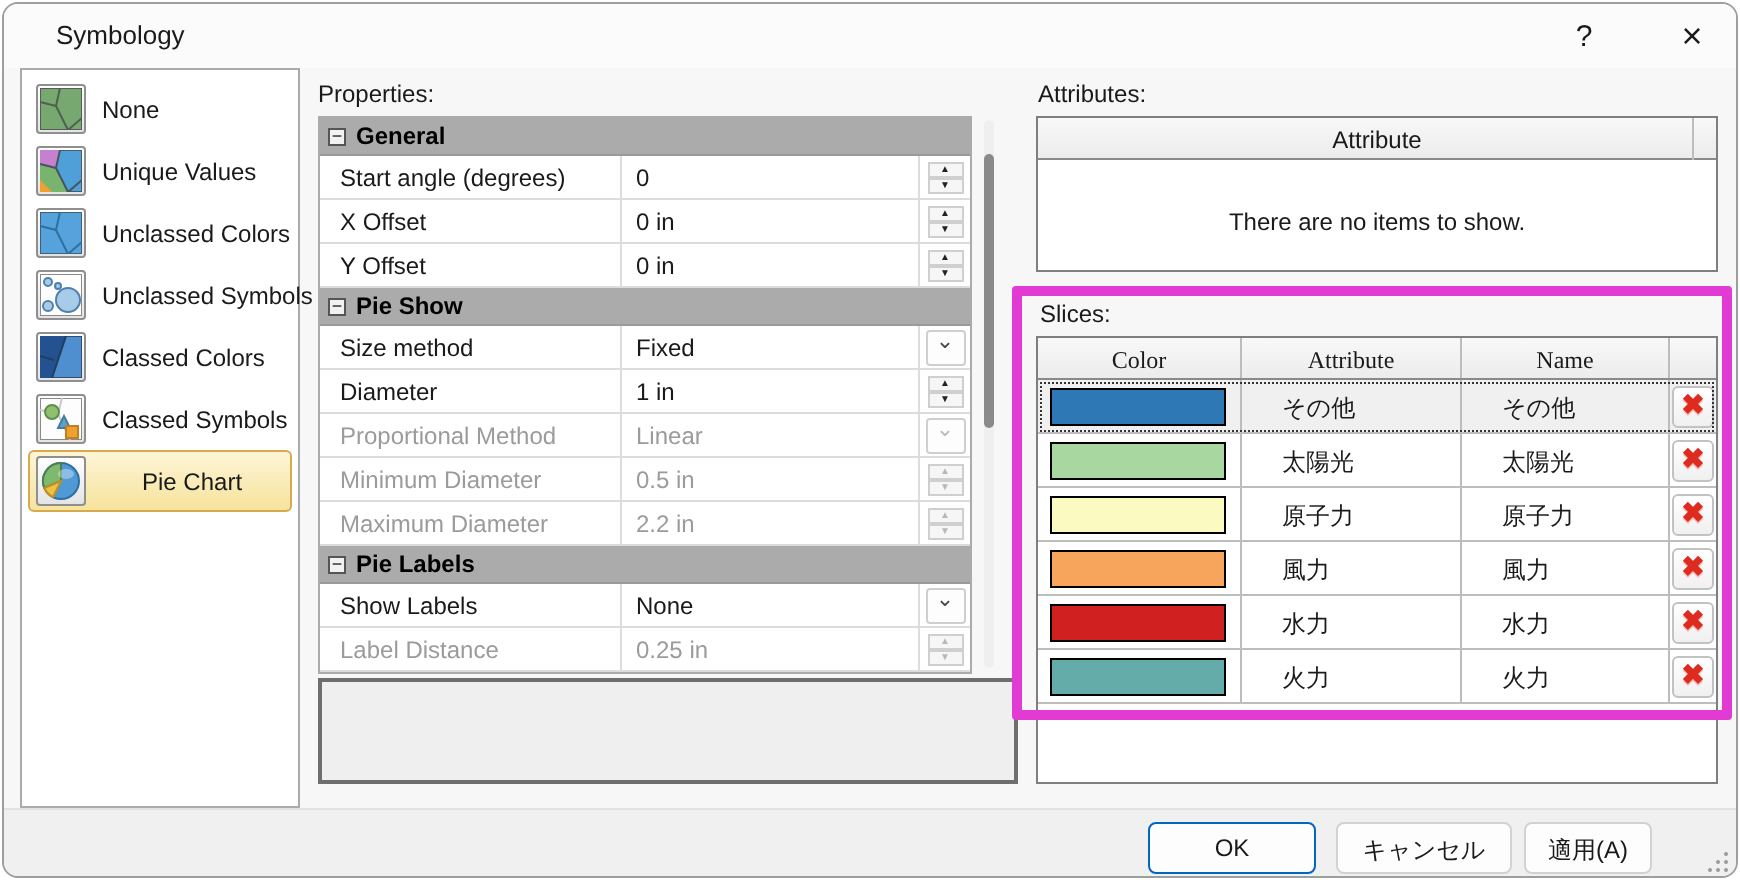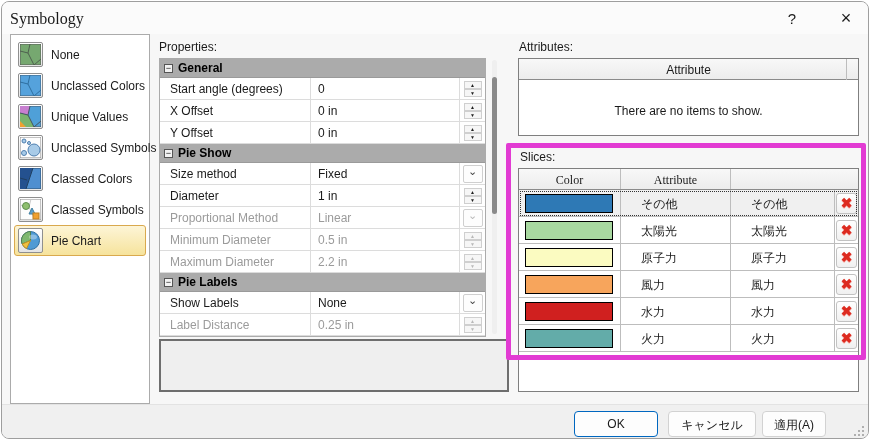--- a/index.html
+++ b/index.html
@@ -1,29 +1,29 @@
 <!DOCTYPE html>
 <html><head>
 <meta charset="utf-8">
 <style>
   * { margin:0; padding:0; box-sizing:border-box; }
   html,body { width:870px; height:440px; background:#fff; font-family:"Liberation Sans", sans-serif; }
   .dialog { position:relative; width:868px; height:438px; margin:1px; background:#f7f7f7;
             border:1px solid #9e9e9e; border-radius:8px; overflow:hidden; font-size:12px; color:#1a1a1a; }
   
   .titlebar { position:absolute; left:0; top:0; width:100%; height:32px; background:#fbfbfb; }
-  .title { position:absolute; left:8px; top:8px; font-size:16px;font-family:Liberation Serif, serif; }
+  .title { position:absolute; left:26px; top:8px; font-size:13px; }
   .tb-btn { position:absolute; top:0; width:44px; height:32px; display:flex; align-items:center; justify-content:center;
             font-size:15px; color:#1a1a1a; cursor:default; }
   .tb-help { left:768px; }
   .tb-close { left:822px; font-size:18px; }
   
   .sidebar { position:absolute; left:8px; top:32px; width:140px; height:370px; background:#fff; border:1px solid #ababab; padding:4px 3px; }
   .side-item { display:flex; align-items:center; height:31px; padding-left:3px; border:1px solid transparent; border-radius:3px; }
-  .side-item.sel { background:linear-gradient(#fdf5d7,#f6e39c); border:1px solid #d9a94e; }
+  .side-item.sel { background:linear-gradient(#fdf5d7,#f6e39c); border:1px solid #d9a94e;gap:20px; }
   .iconframe { width:25px; height:25px; border:1px solid #8f8f8f; border-radius:2px; background:linear-gradient(#ffffff,#e4e4e4);
                display:flex; align-items:center; justify-content:center; flex:0 0 25px; }
   .side-label { margin-left:8px; font-size:12px; white-space:nowrap; }
   
   .panel-label { position:absolute; font-size:12px; }
   .prop-grid { position:absolute; left:157px; top:56px; width:327px; height:279px; background:#fff; border:1px solid #ababab; }
   .psec { display:flex; align-items:center; height:19px; background:#ababab; border-bottom:1px solid #9a9a9a; }
   .minusbox { width:9px; height:9px; margin:0 5px 0 4px; background:#f2f2f2; border:1px solid #555; font-size:9px; line-height:7px;
               text-align:center; color:#111; }
   .psec b { font-size:12px; color:#000; }
@@ -93,41 +93,41 @@
         <svg width="21" height="21">
             <rect width="21" height="21" fill="#76a870" stroke="#5a5a5a"></rect>
             <path d="M10,0 L8,9 L14,21 M0,7 L8,9 M14,21 L21,15" stroke="#4f604f" fill="none"></path>
           </svg>
       </span>
       <span class="side-label">None</span>
     </div>
     <div class="side-item">
       <span class="iconframe">
         <svg width="21" height="21">
-            <rect width="21" height="21" fill="#55a2dc" stroke="#3f5f7a"></rect>
-            <path d="M10,0 L8,9 L14,21 M0,7 L8,9 M14,21 L21,15" stroke="#2f6fa0" fill="none"></path>
-          </svg>
-      </span>
-      <span class="side-label">Unclassed Colors</span>
-    </div>
-    <div class="side-item">
-      <span class="iconframe">
-        <svg width="21" height="21">
             <rect width="21" height="21" fill="#4fa0d8" stroke="#4a5a6a"></rect>
             <polygon points="0,0 10,0 8,9 0,7" fill="#c77fd0"></polygon>
             <polygon points="0,7 8,9 14,21 0,21" fill="#79b46e"></polygon>
             <polygon points="0,15 6,21 0,21" fill="#f0a030"></polygon>
             <path d="M10,0 L8,9 L14,21 M0,7 L8,9 M14,21 L21,15" stroke="#45555f" fill="none"></path>
           </svg>
       </span>
       <span class="side-label">Unique Values</span>
     </div>
     <div class="side-item">
       <span class="iconframe">
         <svg width="21" height="21">
+            <rect width="21" height="21" fill="#55a2dc" stroke="#3f5f7a"></rect>
+            <path d="M10,0 L8,9 L14,21 M0,7 L8,9 M14,21 L21,15" stroke="#2f6fa0" fill="none"></path>
+          </svg>
+      </span>
+      <span class="side-label">Unclassed Colors</span>
+    </div>
+    <div class="side-item">
+      <span class="iconframe">
+        <svg width="21" height="21">
             <rect width="21" height="21" fill="#fdfdfd" stroke="#8a8a8a"></rect>
             <circle cx="14" cy="13" r="6" fill="#a8cbe8" stroke="#4f7faf"></circle>
             <circle cx="4" cy="4" r="2" fill="#a8cbe8" stroke="#4f7faf"></circle>
             <circle cx="9" cy="6" r="1.5" fill="#a8cbe8" stroke="#4f7faf"></circle>
             <circle cx="4" cy="16" r="2.5" fill="#a8cbe8" stroke="#4f7faf"></circle>
           </svg>
       </span>
       <span class="side-label">Unclassed Symbols</span>
     </div>
     <div class="side-item">
@@ -272,20 +272,21 @@
       <span class="attr-extra"></span>
     </div>
     <div class="attr-empty">There are no items to show.</div>
   </div>
 
   <div class="panel-label" style="left:518px; top:148px; z-index:40;">Slices:</div>
   <div class="slices-box">
     <div class="sl-header">
       <div class="c-color">Color</div>
       <div class="c-attr">Attribute</div>
+      <div class="c-name">Name</div>
       <div class="c-del"></div>
     </div>
 
     <div class="sl-row sel">
       <div class="sl-color">
           <span class="swatch" style="background-color: rgb(46, 121, 181);"></span>
         </div>
       <div class="sl-cell sl-attr">その他</div>
       <div class="sl-cell sl-name">その他</div>
       <div class="sl-del">

